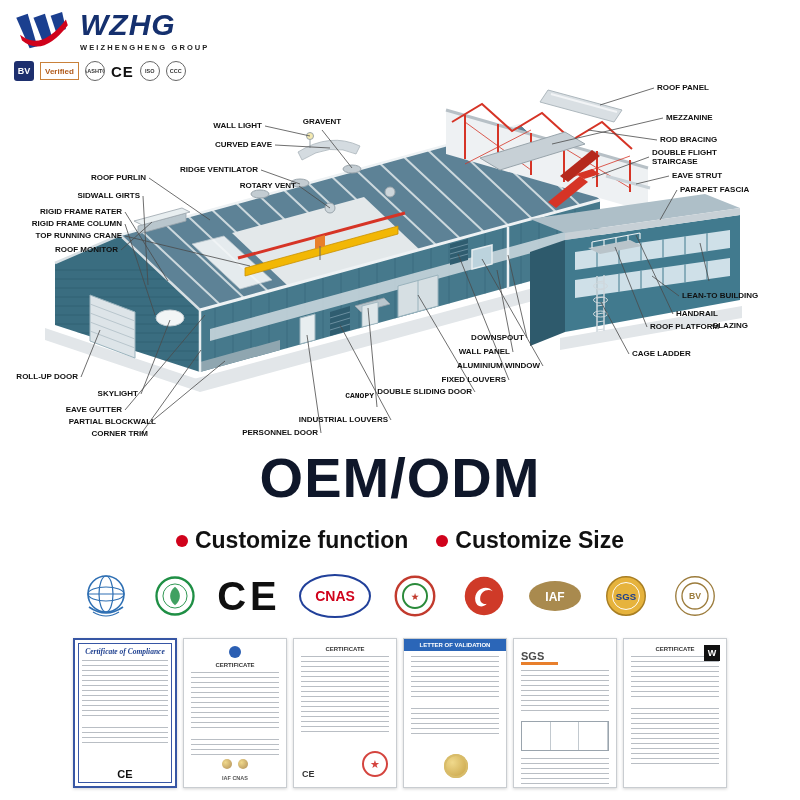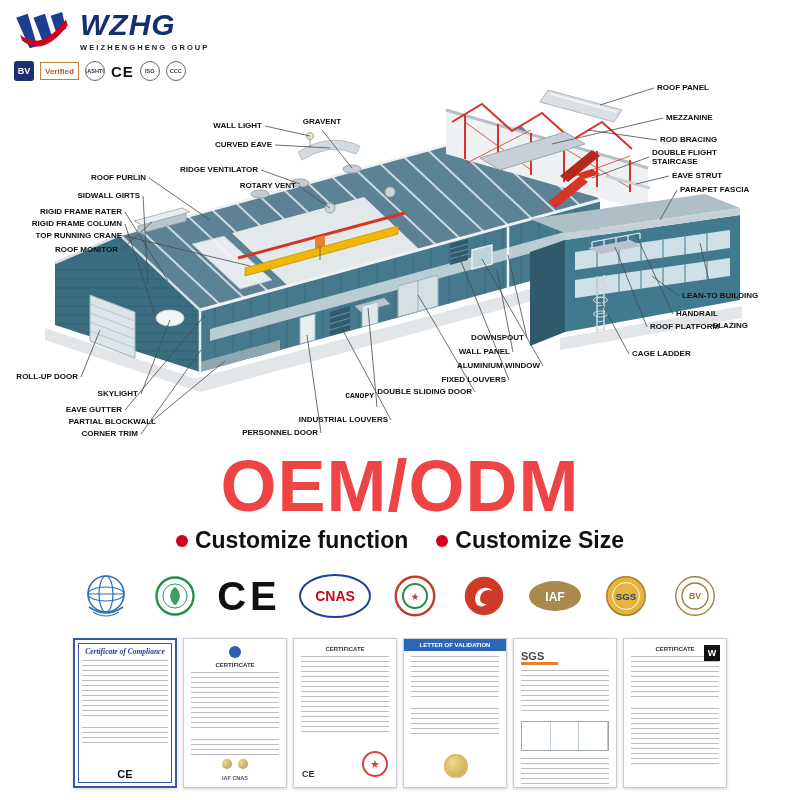--- a/index.html
+++ b/index.html
@@ -24,21 +24,21 @@
   .diagram svg.layer { position: absolute; left: 0; top: 0; }
   #label-layer { position: absolute; inset: 0; }
   .diag-label { position: absolute; font-size: 8px; font-weight: bold; color: #101010; white-space: nowrap; line-height: 1.15; }
   .diag-label.left { transform: translate(-100%, -50%); text-align: right; }
   .diag-label.right { transform: translate(0, -50%); }
   .diag-label.bottom { transform: translate(-50%, -50%); text-align: center; }
   .diag-label.wrap { white-space: normal; }
   #line-layer line { stroke: #4a4a4a; stroke-width: 0.8; }
 
   
-  .headline { position: absolute; top: 450px; left: 0; width: 100%; text-align: center; font-size: 72px; font-weight: 900; color: #ef4444; letter-spacing: 1px; line-height: 1; }
+  .headline { position: absolute; top: 450px; left: 0; width: 100%; text-align: center; font-size: 56px; font-weight: 900; color: #0f172a; letter-spacing: 1px; line-height: 1; }
   .features { position: absolute; top: 527px; left: 0; width: 100%; display: flex; justify-content: center; gap: 28px; }
   .feature { display: flex; align-items: center; gap: 7px; font-size: 23px; font-weight: 600; color: #111; }
   .feature .dot { width: 12px; height: 12px; border-radius: 50%; background: var(--accent-red, #d0021b); }
 
   
   .cert-logos { position: absolute; top: 560px; left: 0; width: 100%; height: 72px; display: flex; justify-content: center; align-items: center; gap: 17px; }
   .cert-logo { display: flex; align-items: center; justify-content: center; }
   .ce-big { font-size: 40px; font-weight: bold; color: #101010; letter-spacing: 4px; }
 
   
@@ -251,21 +251,21 @@
         <div class="diag-label left" style="left: 122px; top: 132px;">RIGID FRAME RATER</div>
         <div class="diag-label left" style="left: 122px; top: 144px;">RIGID FRAME COLUMN</div>
         <div class="diag-label left" style="left: 122px; top: 156px;">TOP RUNNING CRANE</div>
         <div class="diag-label left" style="left: 118px; top: 170px;">ROOF MONITOR</div>
         <div class="diag-label left" style="left: 296px; top: 106px;">ROTARY VENT</div>
         <div class="diag-label bottom" style="left: 322px; top: 42px;">GRAVENT</div>
         <div class="diag-label left" style="left: 78px; top: 297px;">ROLL-UP DOOR</div>
         <div class="diag-label left" style="left: 138px; top: 314px;">SKYLIGHT</div>
         <div class="diag-label left" style="left: 122px; top: 330px;">EAVE GUTTER</div>
         <div class="diag-label left" style="left: 156px; top: 342px;">PARTIAL BLOCKWALL</div>
-        <div class="diag-label left" style="left: 138px; top: 354px;">CORNER TRIM</div>
+        <div class="diag-label left" style="left: 148px; top: 354px;">CORNER TRIM</div>
         <div class="diag-label left" style="left: 318px; top: 353px;">PERSONNEL DOOR</div>
         <div class="diag-label left" style="left: 388px; top: 340px;">INDUSTRIAL LOUVERS</div>
         <div class="diag-label left" style="left: 374px; top: 316px; font-family: Liberation Mono, monospace;">CANOPY</div>
         <div class="diag-label left" style="left: 472px; top: 312px;">DOUBLE SLIDING DOOR</div>
         <div class="diag-label left" style="left: 506px; top: 300px;">FIXED LOUVERS</div>
         <div class="diag-label left" style="left: 540px; top: 286px;">ALUMINIUM WINDOW</div>
         <div class="diag-label left" style="left: 510px; top: 272px;">WALL PANEL</div>
         <div class="diag-label left" style="left: 524px; top: 258px;">DOWNSPOUT</div>
         <div class="diag-label right" style="left: 657px; top: 8px;">ROOF PANEL</div>
         <div class="diag-label right" style="left: 666px; top: 38px;">MEZZANINE</div>

